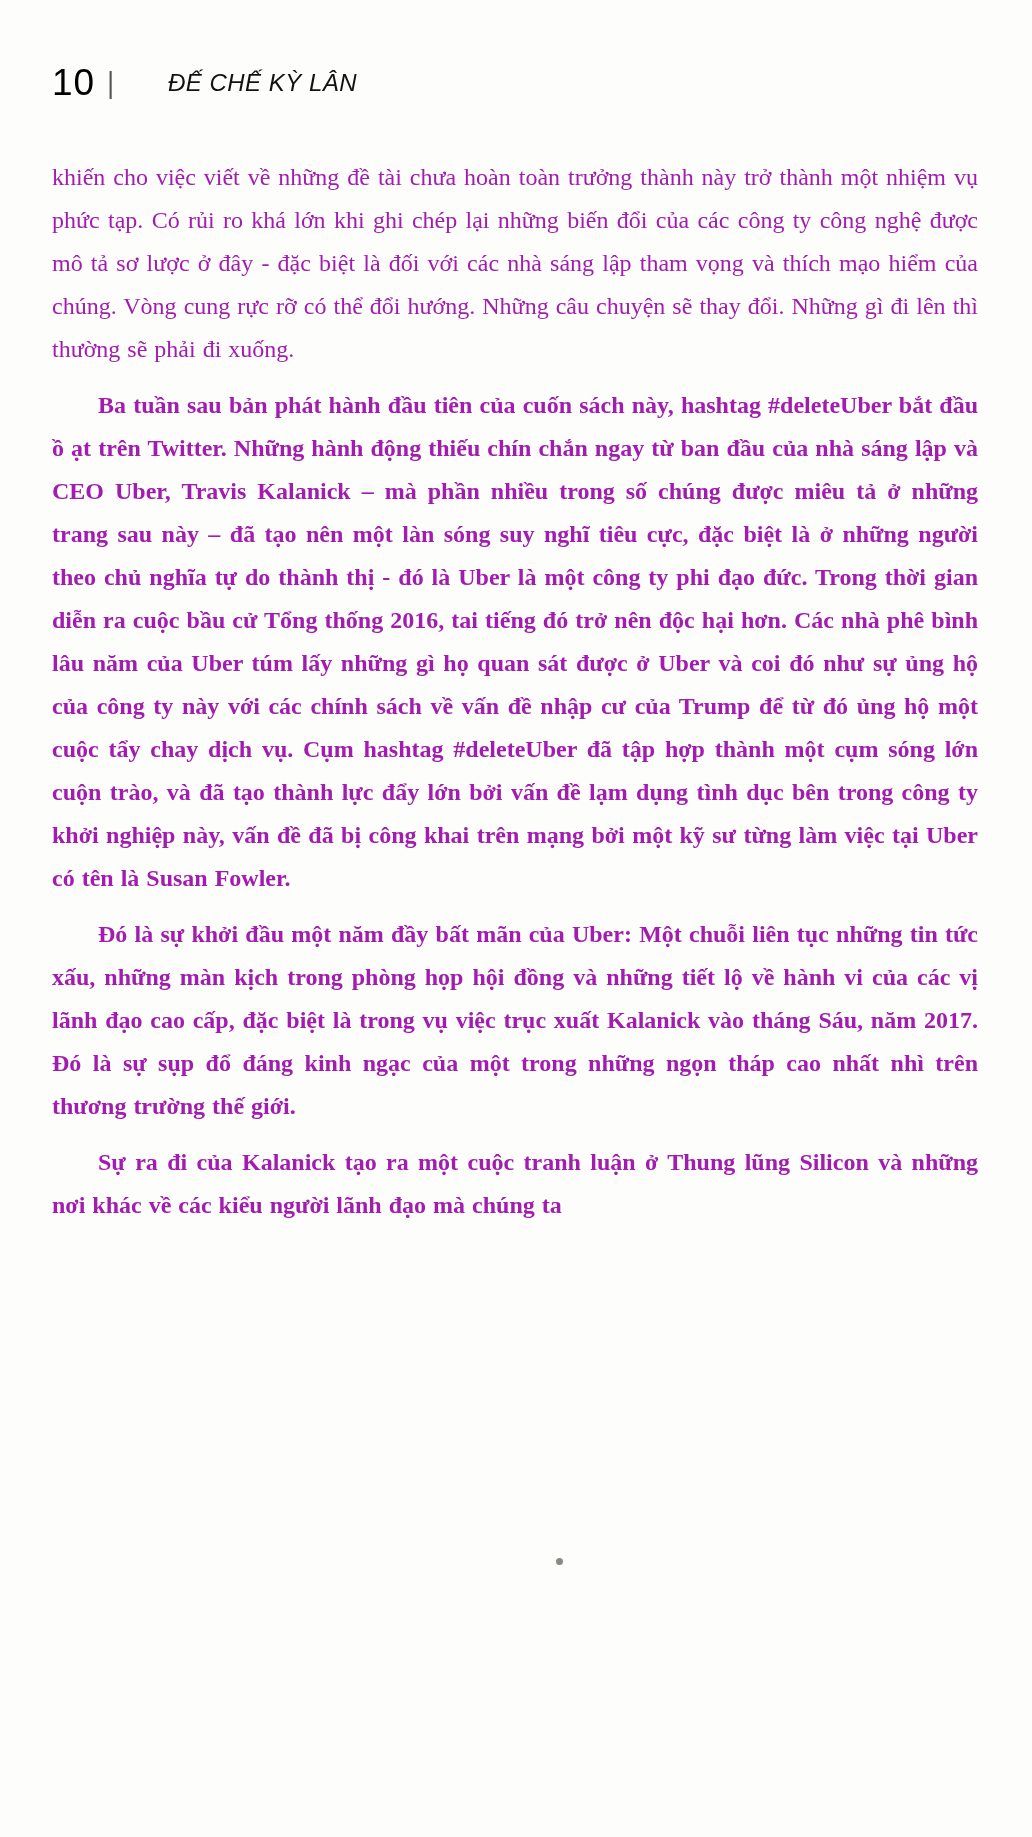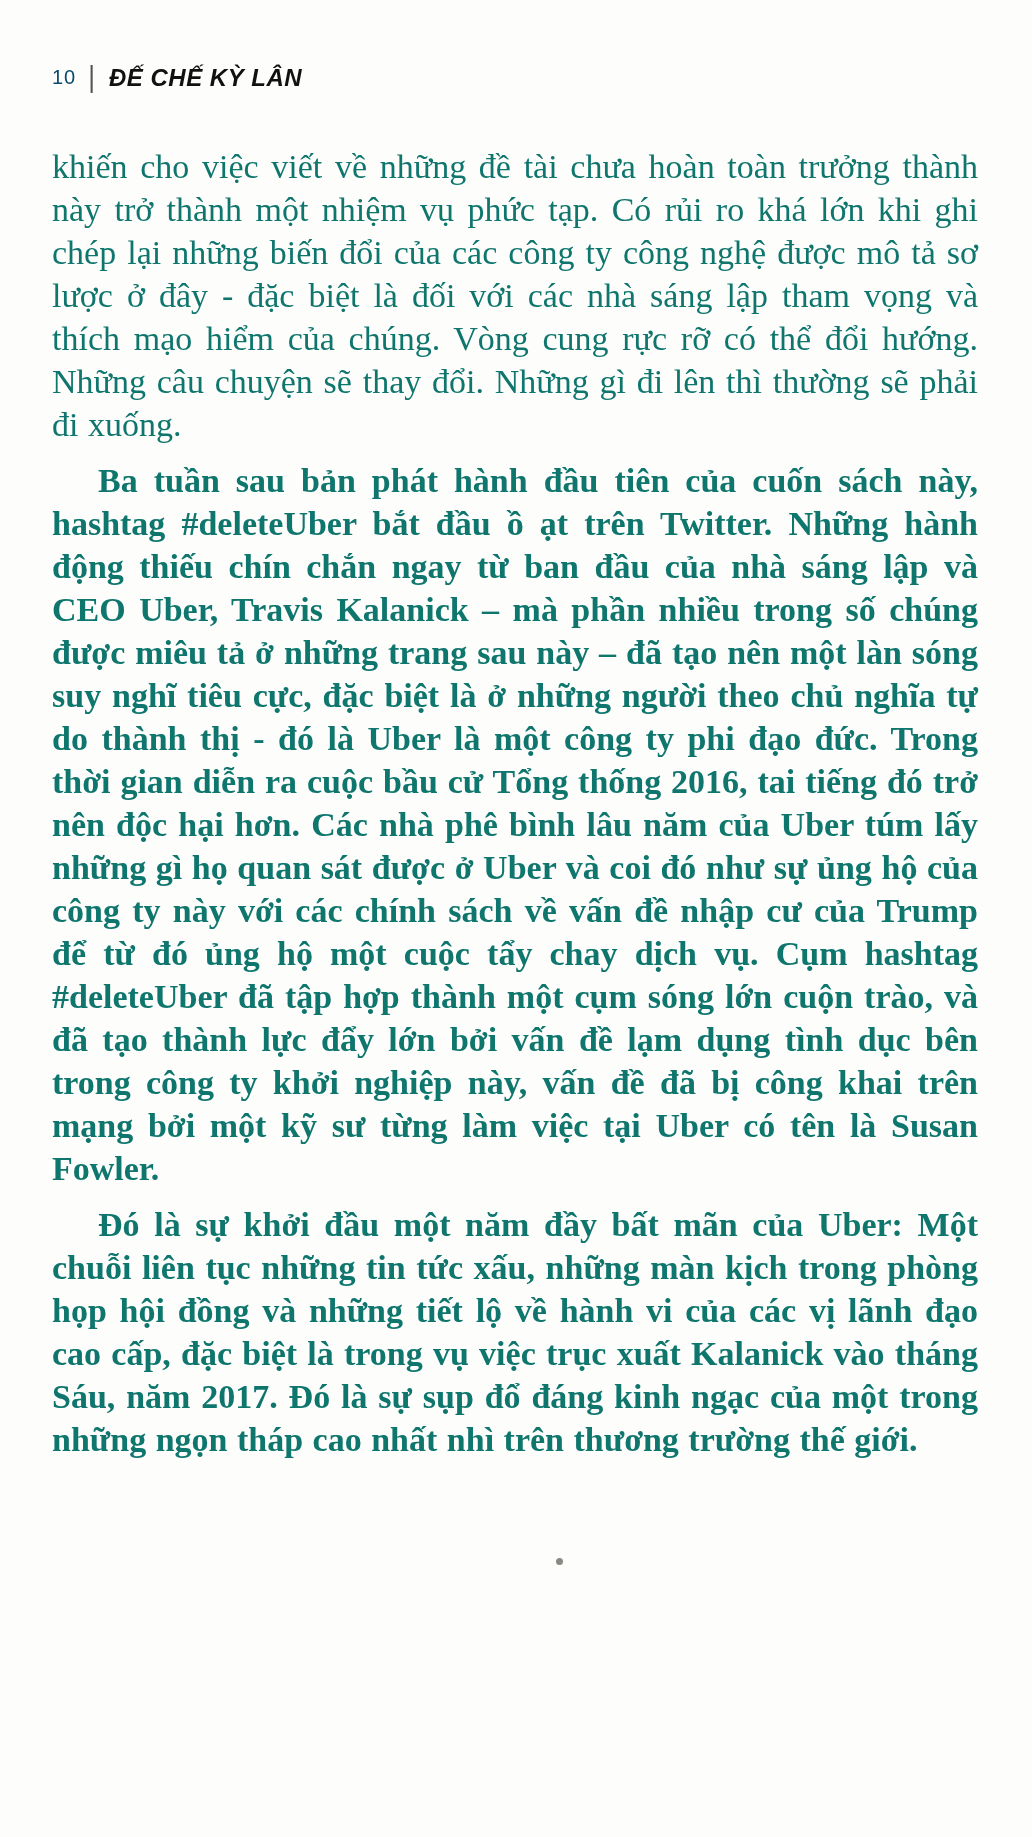--- a/index.html
+++ b/index.html
@@ -19,45 +19,46 @@
     padding: 58px 54px 0 52px;
     color: #161616;
   }
   .page-header {
     display: flex;
     align-items: center;
     font-family: "Liberation Sans", sans-serif;
     margin: 4px 0 52px 0;
   }
   .page-number {
-    font-size: 20px;
+    font-size: 37px;
     font-weight: 400;
-    color: #0c4a6e;
+    color: #000000;
     letter-spacing: 1px;
   }
   .header-sep {
     font-size: 26px;
     font-weight: 200;
     color: #555;
     margin: 0 14px 0 12px;
     transform: scaleY(1.15);
   }
   .book-title {
     font-size: 24px;
-    font-weight: 700;
+    font-weight: 400;
     font-style: italic;
     letter-spacing: 0.5px;
     color: #111;
+    margin-left: 40px;
   }
   .body-text p {
-    font-size: 34px;
+    font-size: 24px;
     line-height: 43px;
     text-align: justify;
     margin: 0 0 13px 0;
-    color: #0f766e;
+    color: #a21caf;
     word-spacing: 1px;
   }
   .body-text p.indent {
     text-indent: 46px;
     font-weight: bold;
   }
   .page-dot {
     position: absolute;
     left: 556px;
     top: 1558px;
@@ -75,17 +76,18 @@
   <header class="page-header">
     <span class="page-number">10</span>
     <span class="header-sep">|</span>
     <span class="book-title">ĐẾ CHẾ KỲ LÂN</span>
   </header>
 
   <main class="body-text">
     <p class="no-indent">khiến cho việc viết về những đề tài chưa hoàn toàn trưởng thành này trở thành một nhiệm vụ phức tạp. Có rủi ro khá lớn khi ghi chép lại những biến đổi của các công ty công nghệ được mô tả sơ lược ở đây - đặc biệt là đối với các nhà sáng lập tham vọng và thích mạo hiểm của chúng. Vòng cung rực rỡ có thể đổi hướng. Những câu chuyện sẽ thay đổi. Những gì đi lên thì thường sẽ phải đi xuống.</p>
     <p class="indent">Ba tuần sau bản phát hành đầu tiên của cuốn sách này, hashtag #deleteUber bắt đầu ồ ạt trên Twitter. Những hành động thiếu chín chắn ngay từ ban đầu của nhà sáng lập và CEO Uber, Travis Kalanick – mà phần nhiều trong số chúng được miêu tả ở những trang sau này – đã tạo nên một làn sóng suy nghĩ tiêu cực, đặc biệt là ở những người theo chủ nghĩa tự do thành thị - đó là Uber là một công ty phi đạo đức. Trong thời gian diễn ra cuộc bầu cử Tổng thống 2016, tai tiếng đó trở nên độc hại hơn. Các nhà phê bình lâu năm của Uber túm lấy những gì họ quan sát được ở Uber và coi đó như sự ủng hộ của công ty này với các chính sách về vấn đề nhập cư của Trump để từ đó ủng hộ một cuộc tẩy chay dịch vụ. Cụm hashtag #deleteUber đã tập hợp thành một cụm sóng lớn cuộn trào, và đã tạo thành lực đẩy lớn bởi vấn đề lạm dụng tình dục bên trong công ty khởi nghiệp này, vấn đề đã bị công khai trên mạng bởi một kỹ sư từng làm việc tại Uber có tên là Susan Fowler.</p>
     <p class="indent">Đó là sự khởi đầu một năm đầy bất mãn của Uber: Một chuỗi liên tục những tin tức xấu, những màn kịch trong phòng họp hội đồng và những tiết lộ về hành vi của các vị lãnh đạo cao cấp, đặc biệt là trong vụ việc trục xuất Kalanick vào tháng Sáu, năm 2017. Đó là sự sụp đổ đáng kinh ngạc của một trong những ngọn tháp cao nhất nhì trên thương trường thế giới.</p>
+    <p class="indent">Sự ra đi của Kalanick tạo ra một cuộc tranh luận ở Thung lũng Silicon và những nơi khác về các kiểu người lãnh đạo mà chúng ta</p>
   </main>
 
   <div class="page-dot"></div>
 
 </div>
 
 </body></html>

